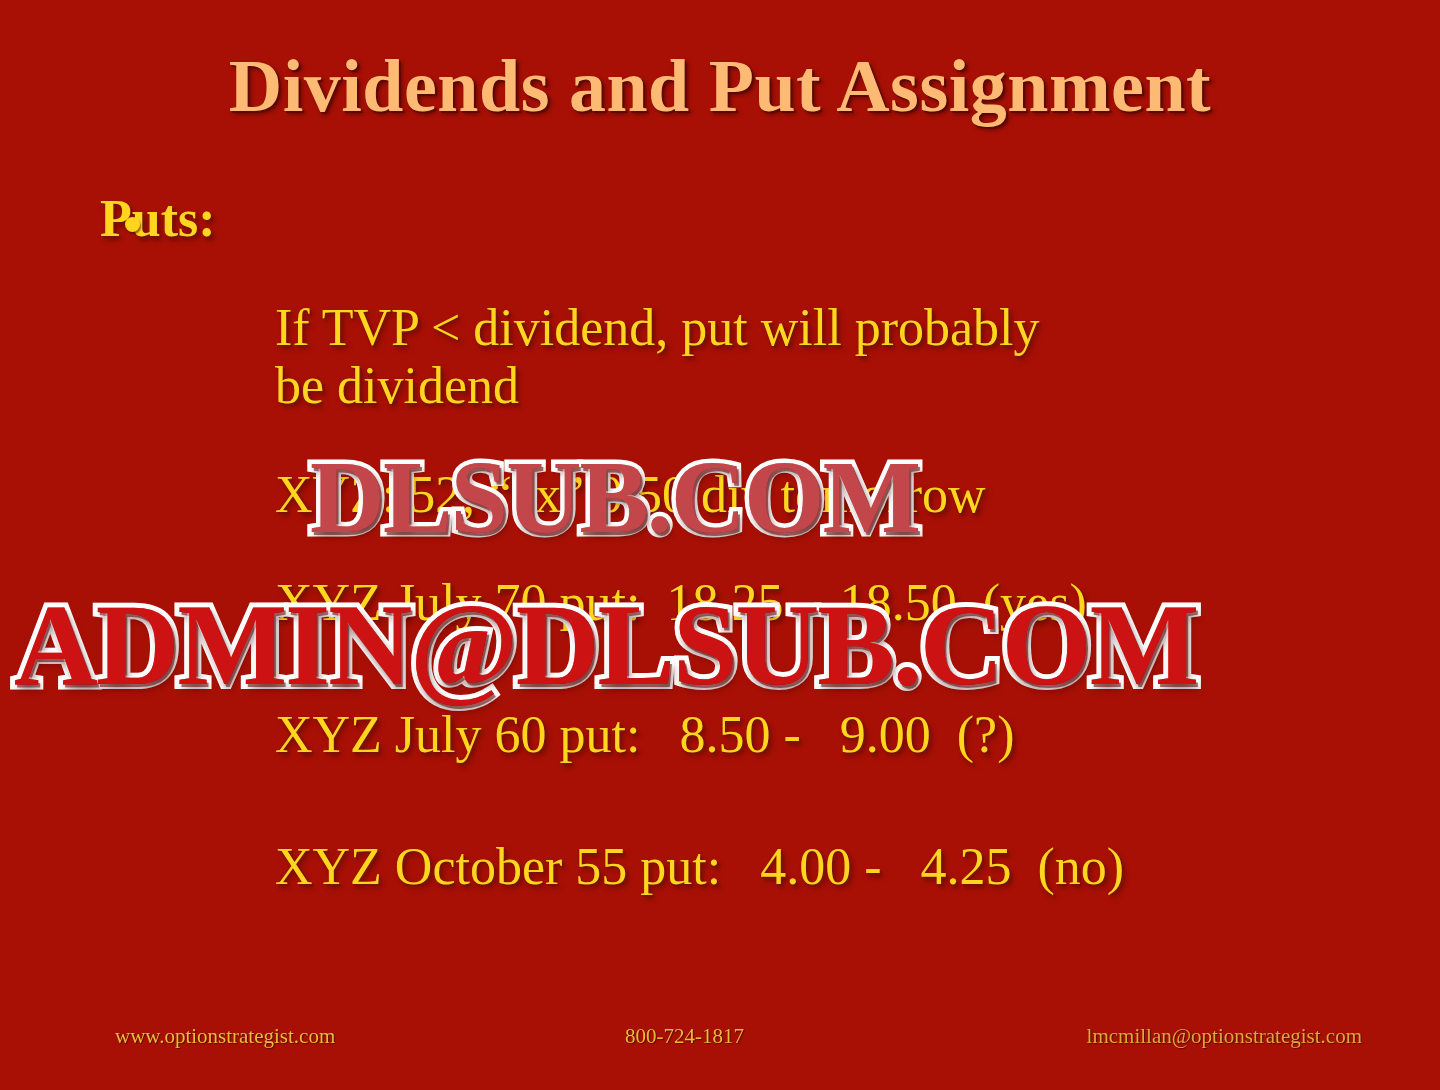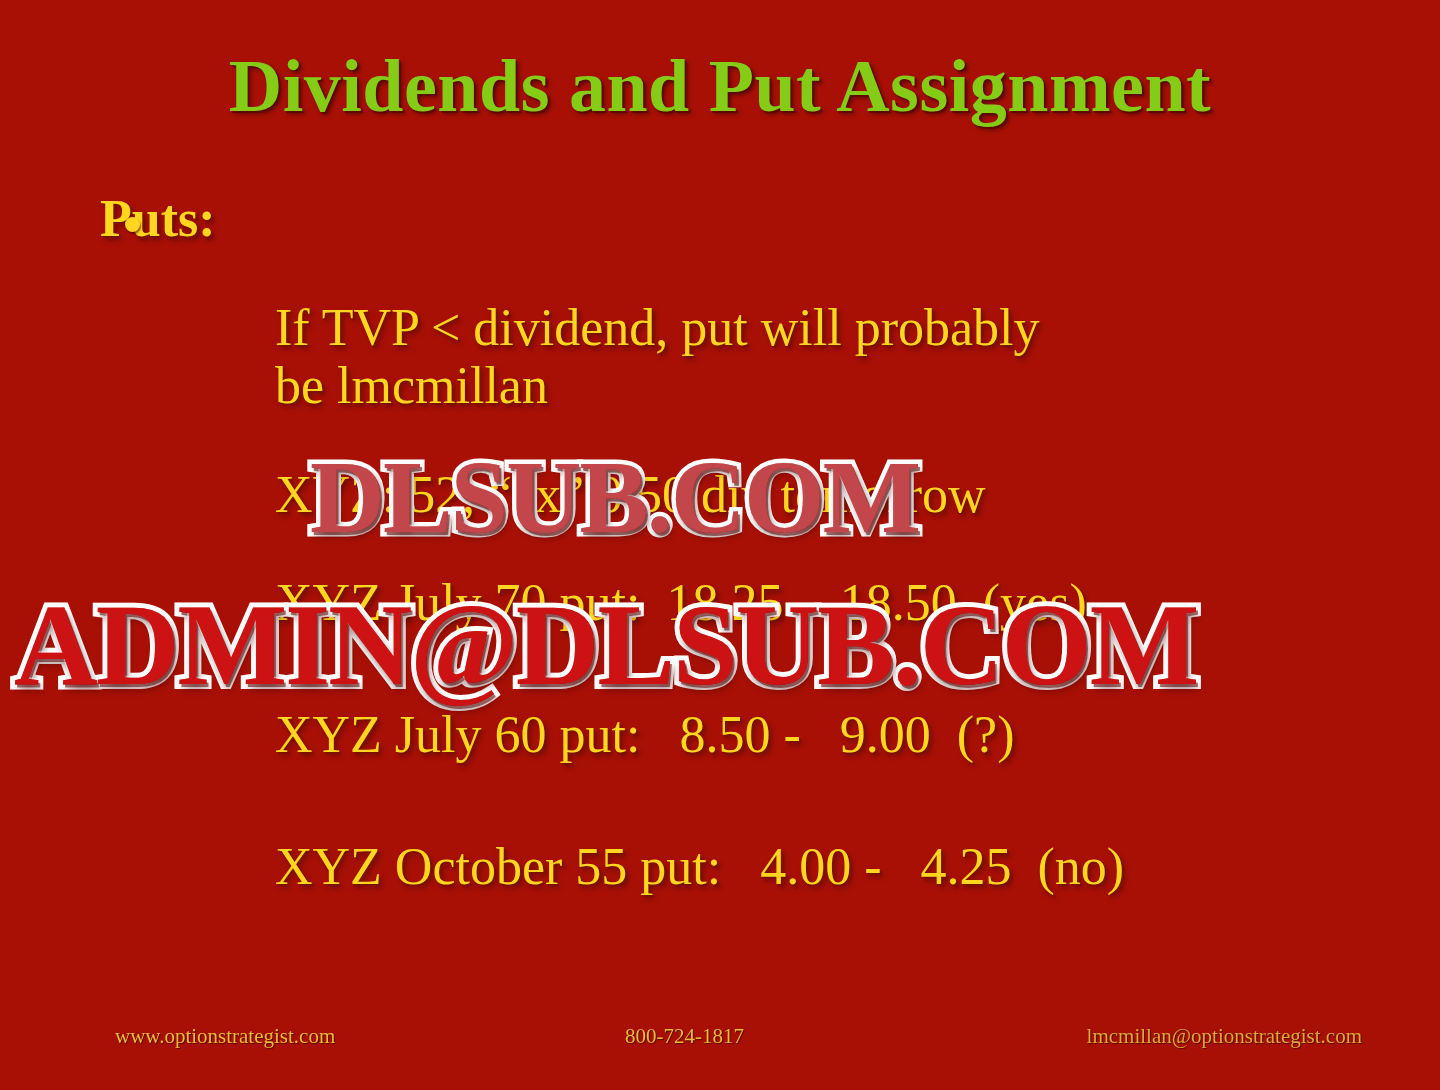--- a/index.html
+++ b/index.html
@@ -22,21 +22,21 @@
   
   .slide-title {
     position: absolute;
     top: 44px;
     left: 0;
     width: 1440px;
     text-align: center;
     font-size: 74px;
     font-weight: bold;
     letter-spacing: 0.5px;
-    color: #84cc16;
+    color: #fdba74;
     text-shadow: 2px 2px 0 rgba(90,8,2,0.85), 3px 3px 4px rgba(40,0,0,0.55);
     white-space: nowrap;
   }
 
   
   .body-block {
     position: absolute;
     top: 190px;
     left: 0;
     width: 1440px;
@@ -148,21 +148,21 @@
 
   <div class="body-block">
 
     <div class="bullet-line">
       <span class="bullet-dot"></span>
       <span class="bullet-label">Puts:</span>
     </div>
 
     <div class="sub-lines">
       <div class="sub-line">If TVP &lt; dividend, put will probably</div>
-      <div class="sub-line tight">be lmcmillan</div>
+      <div class="sub-line tight">be dividend</div>
       <div class="sub-line gap-top">XYZ: 52; “ex” 0.50 div tomorrow</div>
       <div class="sub-line gap-top">XYZ July 70 put:  18.25 -  18.50  (yes)</div>
       <div class="sub-line gap-big">XYZ July 60 put:   8.50 -   9.00  (?)</div>
       <div class="sub-line gap-big">XYZ October 55 put:   4.00 -   4.25  (no)</div>
     </div>
 
   </div>
 
   <div class="watermark wm-site">
     <span>DLSUB.COM</span>

